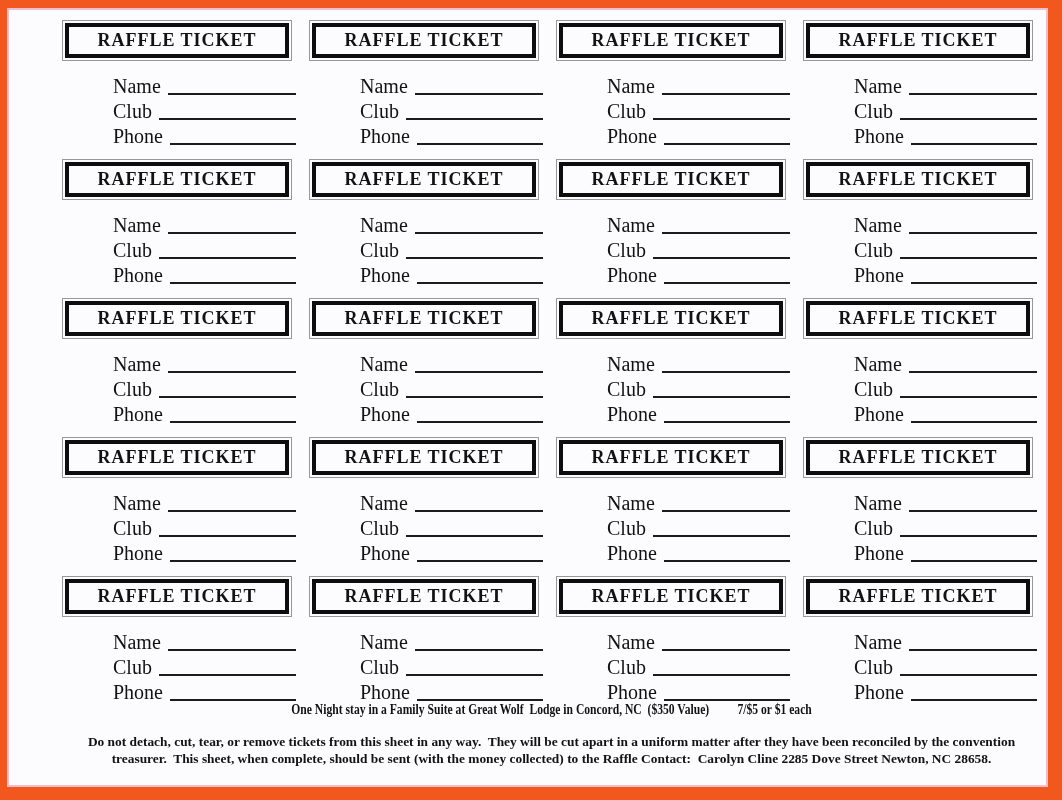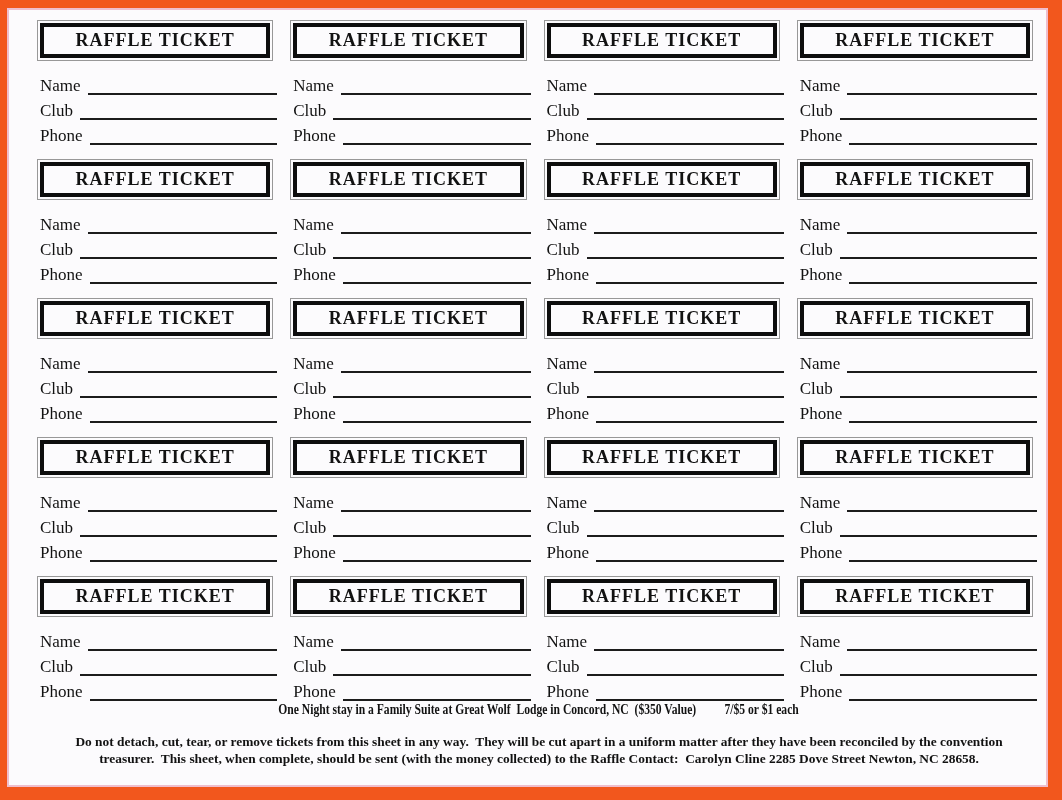--- a/index.html
+++ b/index.html
@@ -51,23 +51,24 @@
     letter-spacing: 1px;
     white-space: nowrap;
   }
 
   .fields { margin-top: 16px; }
   .frow {
     display: flex;
     height: 25px;
   }
   .flabel {
-    font-size: 17px;
+    font-size: 20px;
     line-height: 24px;
     white-space: nowrap;
+    margin-left: 48px;
   }
   .fline {
     flex: 1;
     align-self: flex-end;
     margin: 0 1px 4px 7px;
     border-bottom: 2px solid #1c1c1c;
     height: 2px;
   }
 
   .footer { text-align: center; }
@@ -96,21 +97,21 @@
     display: inline-block;
     transform: scaleX(0.88);
     transform-origin: 50% 50%;
     white-space: pre;
     font-size: 14.2px;
   }
 </style>
 </head>
 <body>
 
-<div class="frame" style="border-color: rgb(242, 87, 29); background: rgb(252, 251, 253);">
+<div class="frame" style="border-color: rgb(242, 87, 29); background: rgb(252, 251, 253); padding-left: 25px;">
   <div class="sheet">
 
     <div class="tickets-grid" id="tickets">
         <div class="ticket">
           <div class="title-box">
             <div class="title">RAFFLE TICKET</div>
           </div>
           <div class="fields">
             <div class="frow">
               <span class="flabel">Name</span>

